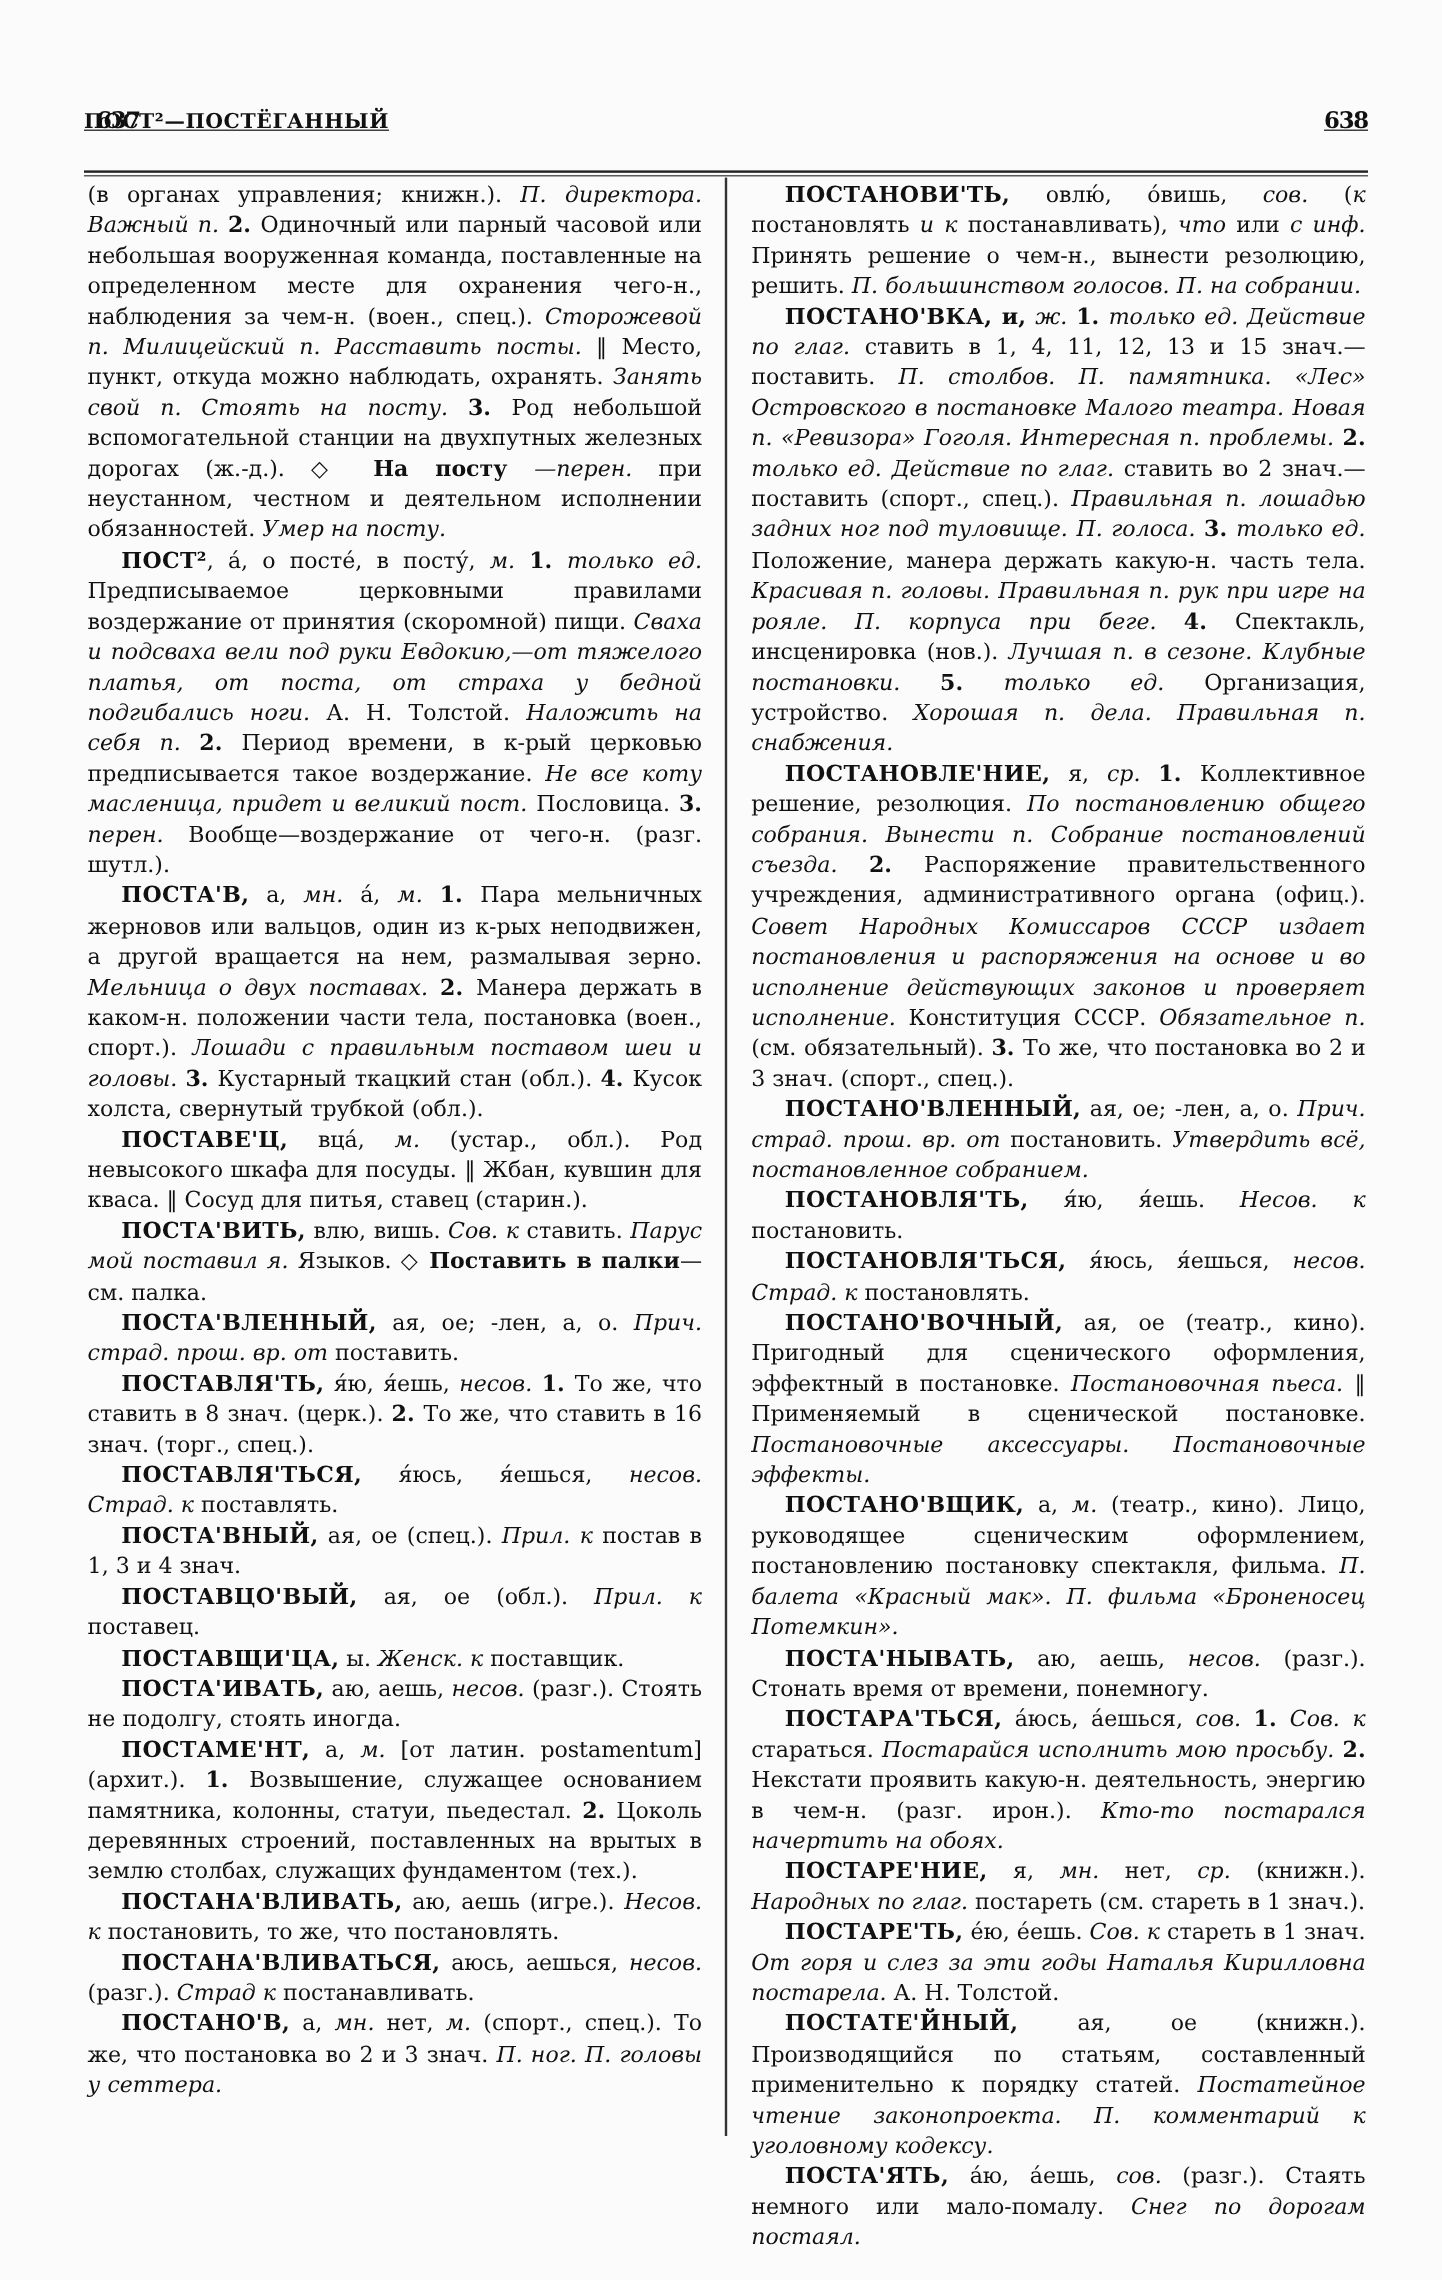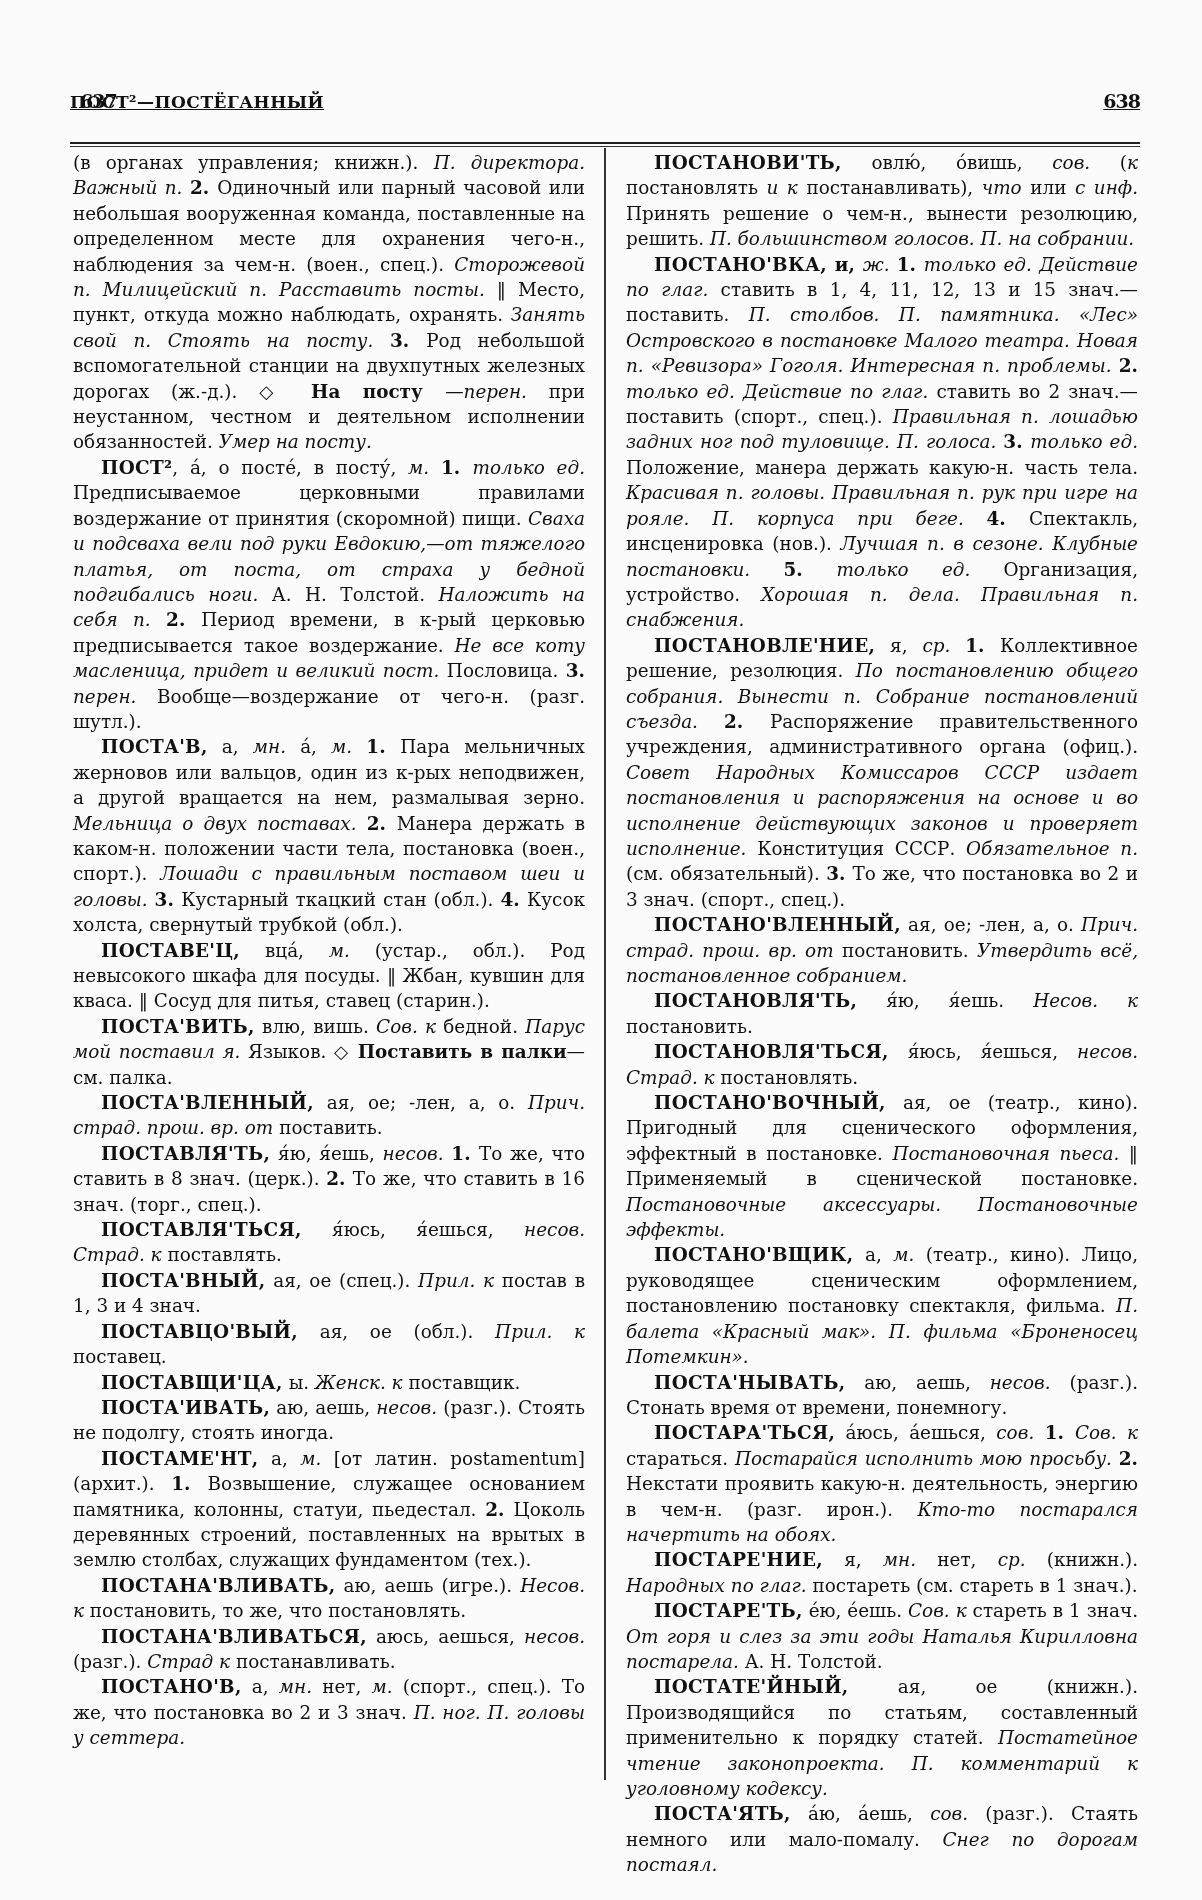--- a/index.html
+++ b/index.html
@@ -36,21 +36,21 @@
   <span class="pg-right">638</span>
 </div>
 <div class="header-rule"></div>
 
 <div class="columns">
   <div class="col col-left">
       <p class="entry"><span>(в органах управления; книжн.). </span><span class="it">П. директора. Важный п. </span><span class="b">2. </span><span>Одиночный или парный часовой или небольшая вооруженная команда, поставленные на определенном месте для охранения чего-н., наблюдения за чем-н. (воен., спец.). </span><span class="it">Сторожевой п. Милицейский п. Расставить посты. </span><span>‖ Место, пункт, откуда можно наблюдать, охранять. </span><span class="it">Занять свой п. Стоять на посту. </span><span class="b">3. </span><span>Род небольшой вспомогательной станции на двухпутных железных дорогах (ж.-д.). ◇ </span><span class="b">На посту </span><span class="it">—перен. </span><span>при неустанном, честном и деятельном исполнении обязанностей. </span><span class="it">Умер на посту.</span></p>
       <p class="entry head"><span class="hw">ПОСТ²</span><span>, á, о посте́, в посту́, </span><span class="it">м. </span><span class="b">1. </span><span class="it">только ед. </span><span>Предписываемое церковными правилами воздержание от принятия (скоромной) пищи. </span><span class="it">Сваха и подсваха вели под руки Евдокию,—от тяжелого платья, от поста, от страха у бедной подгибались ноги. </span><span>А. Н. Толстой. </span><span class="it">Наложить на себя п. </span><span class="b">2. </span><span>Период времени, в к-рый церковью предписывается такое воздержание. </span><span class="it">Не все коту масленица, придет и великий пост. </span><span>Пословица. </span><span class="b">3. </span><span class="it">перен. </span><span>Вообще—воздержание от чего-н. (разг. шутл.).</span></p>
       <p class="entry head"><span class="hw">ПОСТА'В,</span><span> а, </span><span class="it">мн. </span><span>á, </span><span class="it">м. </span><span class="b">1. </span><span>Пара мельничных жерновов или вальцов, один из к-рых неподвижен, а другой вращается на нем, размалывая зерно. </span><span class="it">Мельница о двух поставах. </span><span class="b">2. </span><span>Манера держать в каком-н. положении части тела, постановка (воен., спорт.). </span><span class="it">Лошади с правильным поставом шеи и головы. </span><span class="b">3. </span><span>Кустарный ткацкий стан (обл.). </span><span class="b">4. </span><span>Кусок холста, свернутый трубкой (обл.).</span></p>
       <p class="entry head"><span class="hw">ПОСТАВЕ'Ц,</span><span> вцá, </span><span class="it">м. </span><span>(устар., обл.). Род невысокого шкафа для посуды. ‖ Жбан, кувшин для кваса. ‖ Сосуд для питья, ставец (старин.).</span></p>
-      <p class="entry head"><span class="hw">ПОСТА'ВИТЬ,</span><span> влю, вишь. </span><span class="it">Сов. к </span><span>бедной. </span><span class="it">Парус мой поставил я. </span><span>Языков. ◇ </span><span class="b">Поставить в палки</span><span>—см. палка.</span></p>
+      <p class="entry head"><span class="hw">ПОСТА'ВИТЬ,</span><span> влю, вишь. </span><span class="it">Сов. к </span><span>ставить. </span><span class="it">Парус мой поставил я. </span><span>Языков. ◇ </span><span class="b">Поставить в палки</span><span>—см. палка.</span></p>
       <p class="entry head"><span class="hw">ПОСТА'ВЛЕННЫЙ,</span><span> ая, ое; -лен, а, о. </span><span class="it">Прич. страд. прош. вр. от </span><span>поставить.</span></p>
       <p class="entry head"><span class="hw">ПОСТАВЛЯ'ТЬ,</span><span> я́ю, я́ешь, </span><span class="it">несов. </span><span class="b">1. </span><span>То же, что ставить в 8 знач. (церк.). </span><span class="b">2. </span><span>То же, что ставить в 16 знач. (торг., спец.).</span></p>
       <p class="entry head"><span class="hw">ПОСТАВЛЯ'ТЬСЯ,</span><span> я́юсь, я́ешься, </span><span class="it">несов. Страд. к </span><span>поставлять.</span></p>
       <p class="entry head"><span class="hw">ПОСТА'ВНЫЙ,</span><span> ая, ое (спец.). </span><span class="it">Прил. к </span><span>постав в 1, 3 и 4 знач.</span></p>
       <p class="entry head"><span class="hw">ПОСТАВЦО'ВЫЙ,</span><span> ая, ое (обл.). </span><span class="it">Прил. к </span><span>поставец.</span></p>
       <p class="entry head"><span class="hw">ПОСТАВЩИ'ЦА,</span><span> ы. </span><span class="it">Женск. к </span><span>поставщик.</span></p>
       <p class="entry head"><span class="hw">ПОСТА'ИВАТЬ,</span><span> аю, аешь, </span><span class="it">несов. </span><span>(разг.). Стоять не подолгу, стоять иногда.</span></p>
       <p class="entry head"><span class="hw">ПОСТАМЕ'НТ,</span><span> а, </span><span class="it">м. </span><span>[от латин. postamentum] (архит.). </span><span class="b">1. </span><span>Возвышение, служащее основанием памятника, колонны, статуи, пьедестал. </span><span class="b">2. </span><span>Цоколь деревянных строений, поставленных на врытых в землю столбах, служащих фундаментом (тех.).</span></p>
       <p class="entry head"><span class="hw">ПОСТАНА'ВЛИВАТЬ,</span><span> аю, аешь (игре.). </span><span class="it">Несов. к </span><span>постановить, то же, что постановлять.</span></p>
       <p class="entry head"><span class="hw">ПОСТАНА'ВЛИВАТЬСЯ,</span><span> аюсь, аешься, </span><span class="it">несов. </span><span>(разг.). </span><span class="it">Страд к </span><span>постанавливать.</span></p>

